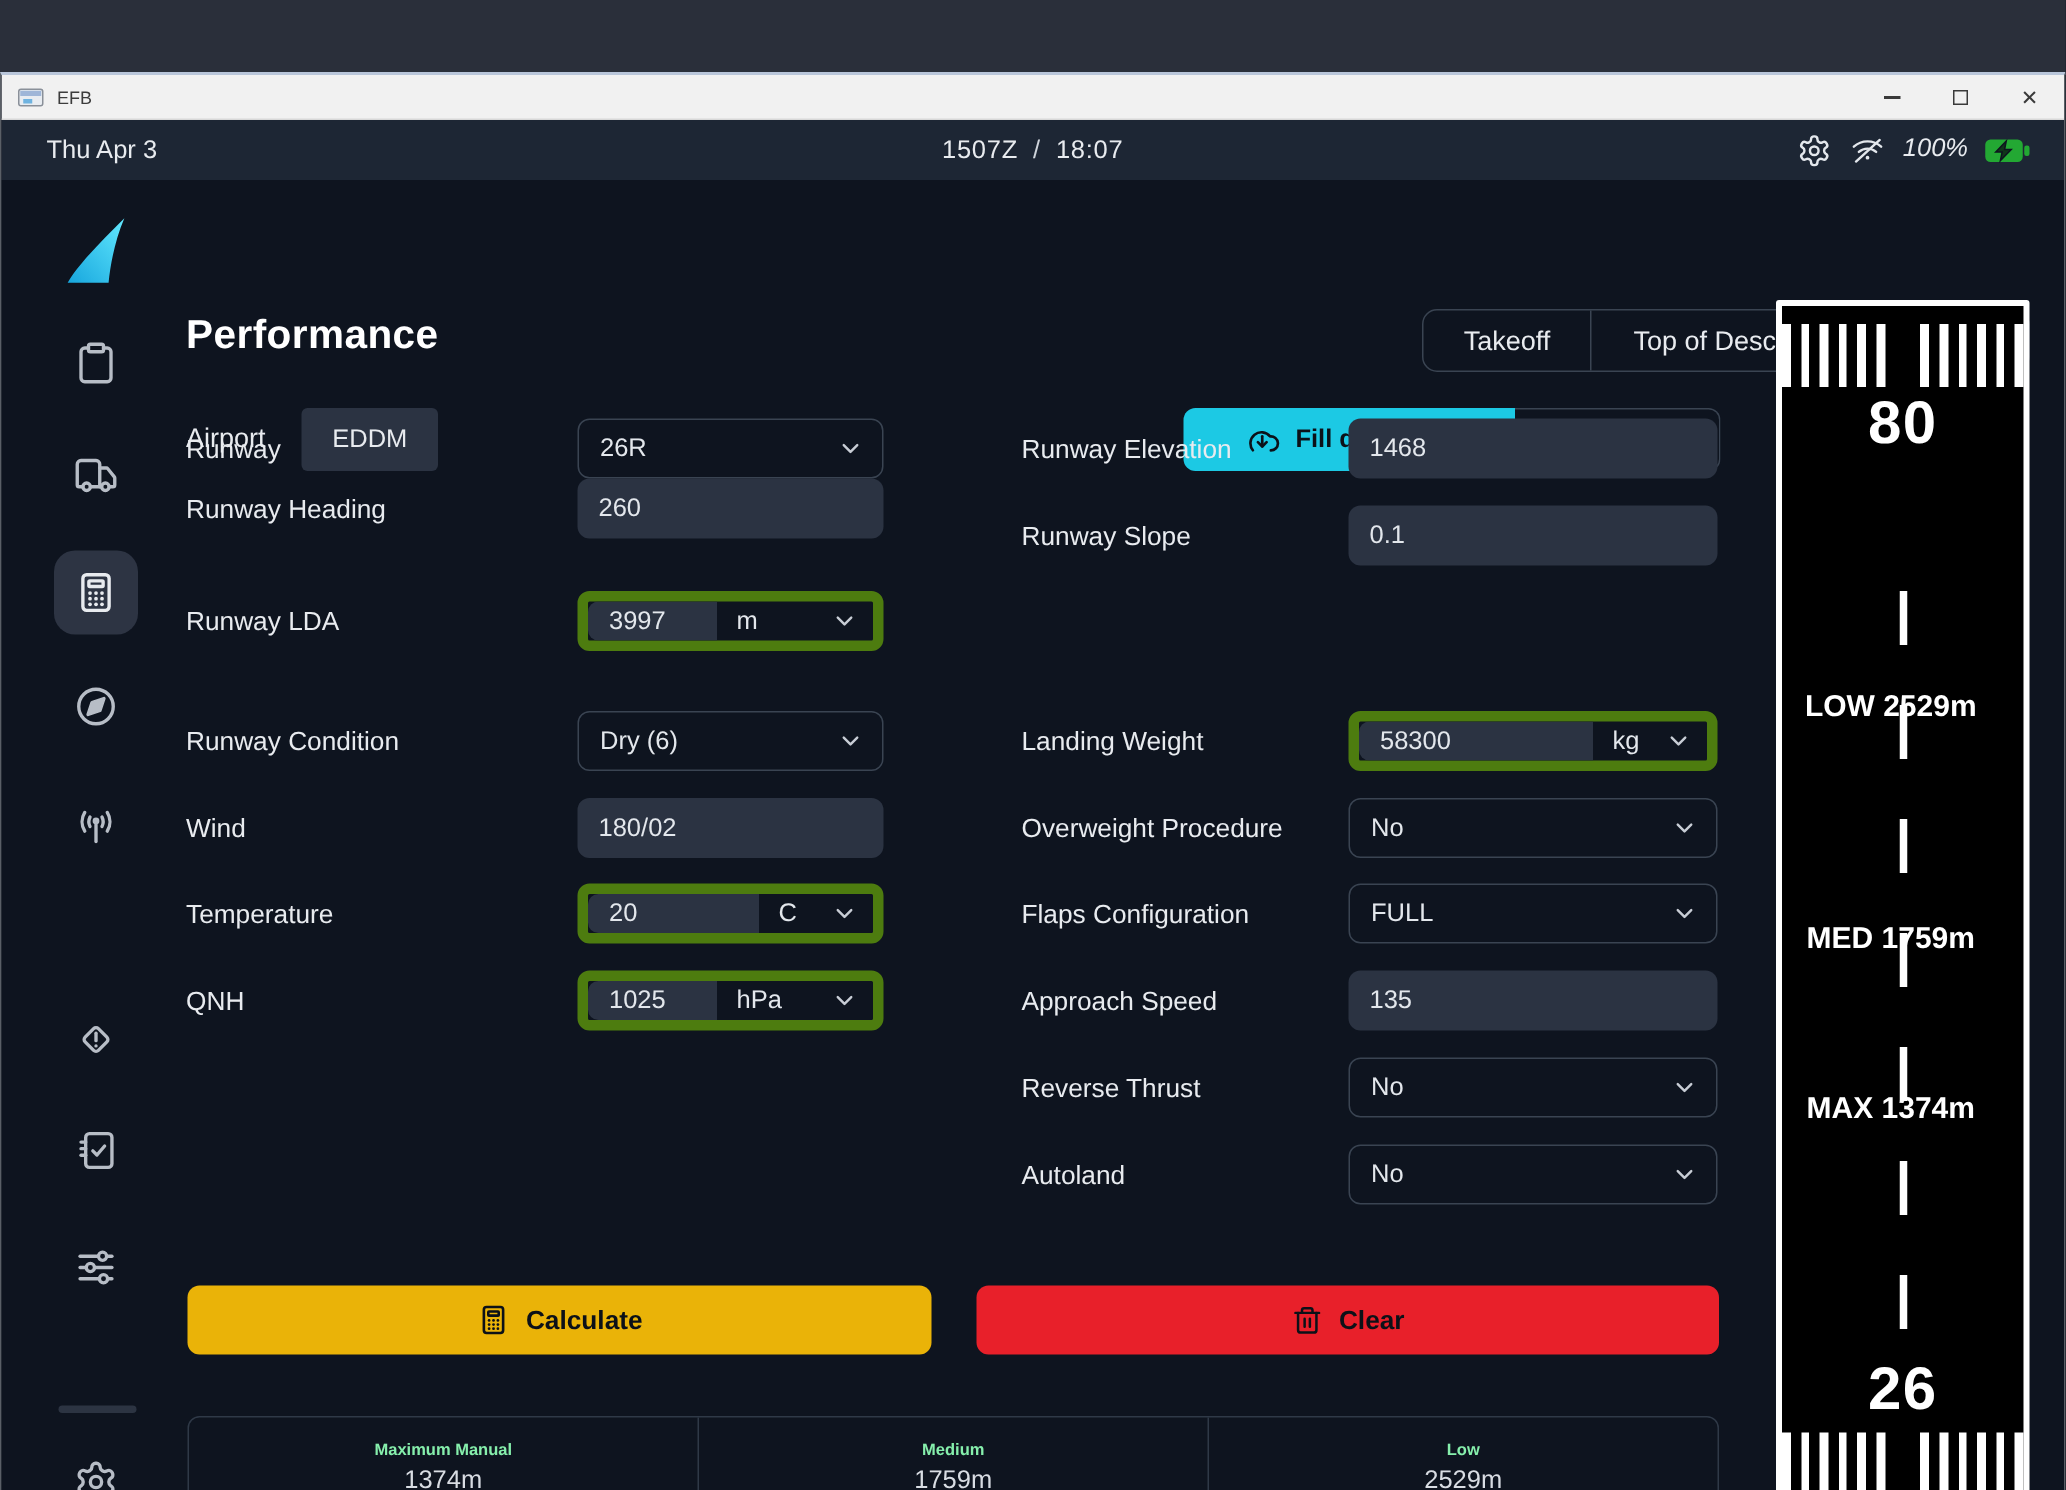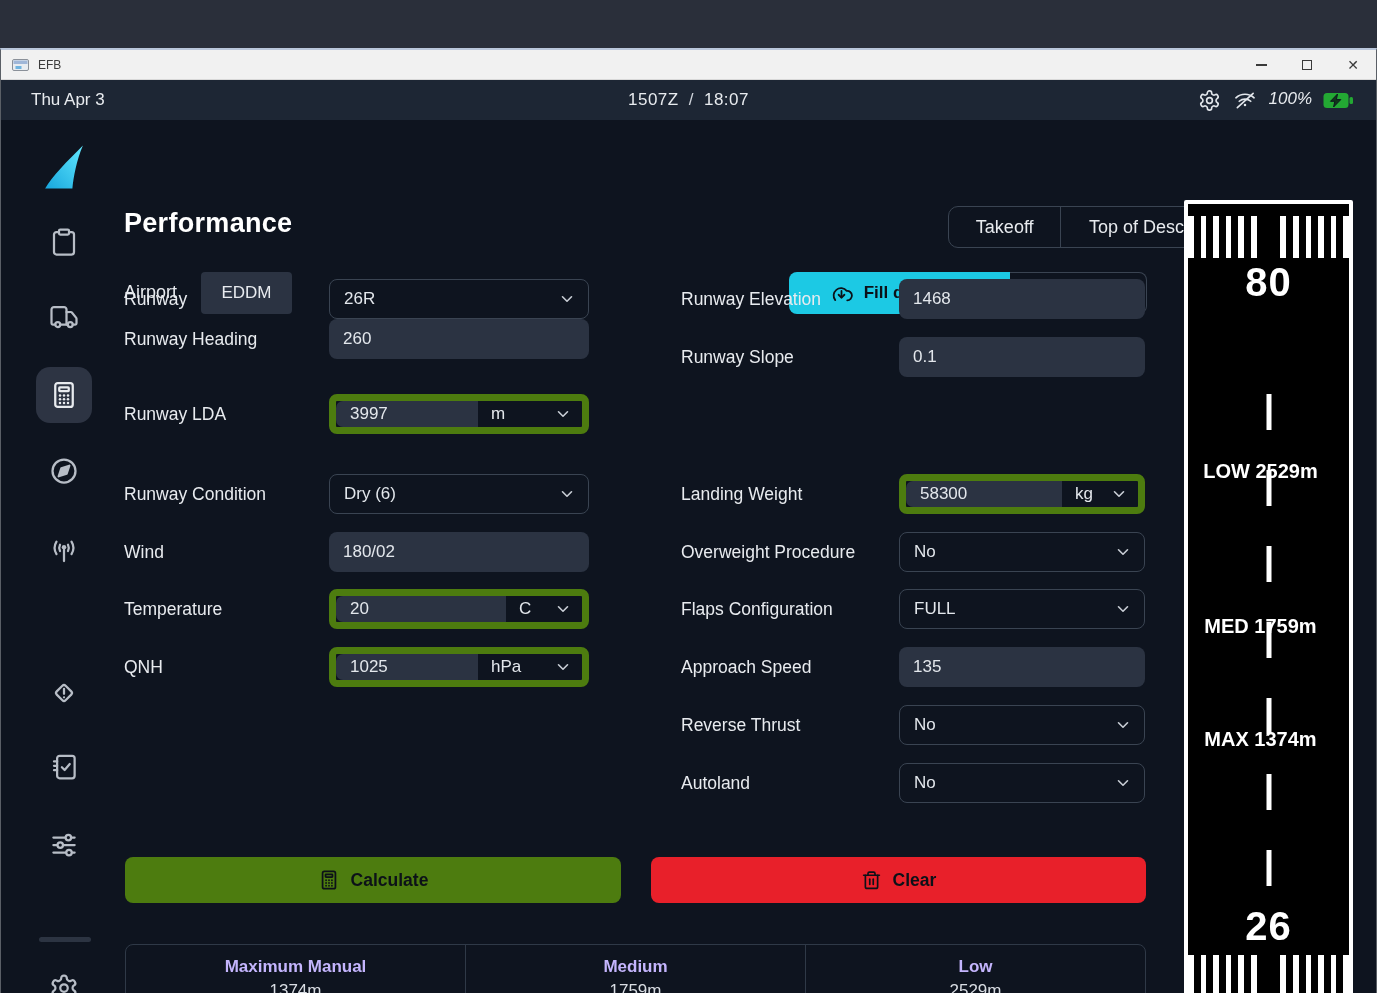--- a/index.html
+++ b/index.html
@@ -54,43 +54,43 @@
   .fill-btn { width:221px; height:42px; background:#1cc9e4; border:none; border-radius:8px 0 0 8px; display:flex; align-items:center; justify-content:center; gap:10px;
               color:#0c1118; font-size:17px; font-weight:bold; font-family:"Liberation Sans",sans-serif; }
   .fill-src { width:137px; height:42px; border:1px solid #3a4452; border-left:none; border-radius:0 8px 8px 0; display:flex; align-items:center; color:#e8ebef; font-size:17px; padding:0 14px; justify-content:space-between; }
 
   
   .row { position:absolute; height:40px; }
   .lrow { left:123px; width:465px; }
   .rrow { left:680px; width:464px; }
   .flabel { position:absolute; left:0; top:0; line-height:40px; font-size:17.5px; color:#e8ebef; white-space:nowrap; }
   .control { position:absolute; right:0; top:0; height:40px; }
-  .lrow .control { width:260px; }
+  .lrow .control { width:204px; }
   .rrow .control { width:246px; }
   .tinput { width:100%; height:100%; background:#2b3342; border:none; border-radius:8px; color:#e3e7ec; font-size:17px; padding:0 14px;
             font-family:"Liberation Sans",sans-serif; outline:none; }
   .select { border:1px solid #3a4452; border-radius:8px; background:transparent; display:flex; align-items:center; justify-content:space-between; padding:0 12px 0 14px; }
   .select .cval { color:#e3e7ec; font-size:17px; }
   .chev { width:18px; height:18px; color:#c8cdd5; flex:0 0 auto; }
   .unitctl { border:7px solid #4d7c0f; border-radius:8px; display:flex; overflow:hidden; }
   .unitctl .tinput { border-radius:7px 0 0 7px; flex:1; min-width:0; }
   .useg { display:flex; align-items:center; justify-content:space-between; padding:0 10px 0 13px; color:#e3e7ec; font-size:17px; }
   .u-wide { width:104px; } .u-narrow { width:76px; }
 
   
   .act-btn { position:absolute; top:737px; height:46px; border:none; border-radius:8px; display:flex; align-items:center; justify-content:center; gap:11px;
              font-size:17.5px; font-weight:bold; color:#0c1118; font-family:"Liberation Sans",sans-serif; }
-  .calc-btn { left:124px; width:496px; background:#4d7c0f; }
+  .calc-btn { left:124px; width:496px; background:#eab308; }
   .clear-btn { left:650px; width:495px; background:#e8202a; }
 
   
   .results { position:absolute; left:124px; top:824px; width:1021px; height:69px; border:1px solid #2f3947; border-radius:8px; display:flex; }
   .rescell { flex:1; display:flex; flex-direction:column; align-items:center; justify-content:center; gap:4px; }
   .rescell + .rescell { border-left:1px solid #2f3947; }
-  .rhead { font-size:17px; font-weight:bold; color:#c4b5fd; }
+  .rhead { font-size:11px; font-weight:bold; color:#86efac; }
   .rval { font-size:17px; color:#d9dde3; }
 
   
   .runway { position:absolute; left:1183px; top:80px; width:169px; height:813px; background:#000; border:4px solid #fff; border-radius:2px; }
   .stripes { position:absolute; left:0; right:0; display:flex; justify-content:center; gap:7px; }
   .stripes-top { top:12px; } .stripes-bottom { bottom:12px; }
   .stripe { width:7px; height:42px; background:#fff; }
   .stripe-gap { width:12px; height:42px; }
   .rwy-num { position:absolute; left:0; right:0; text-align:center; color:#fff; font-size:40px; font-weight:bold; letter-spacing:1px; }
   .num-far { top:56px; } .num-near { top:700px; }

